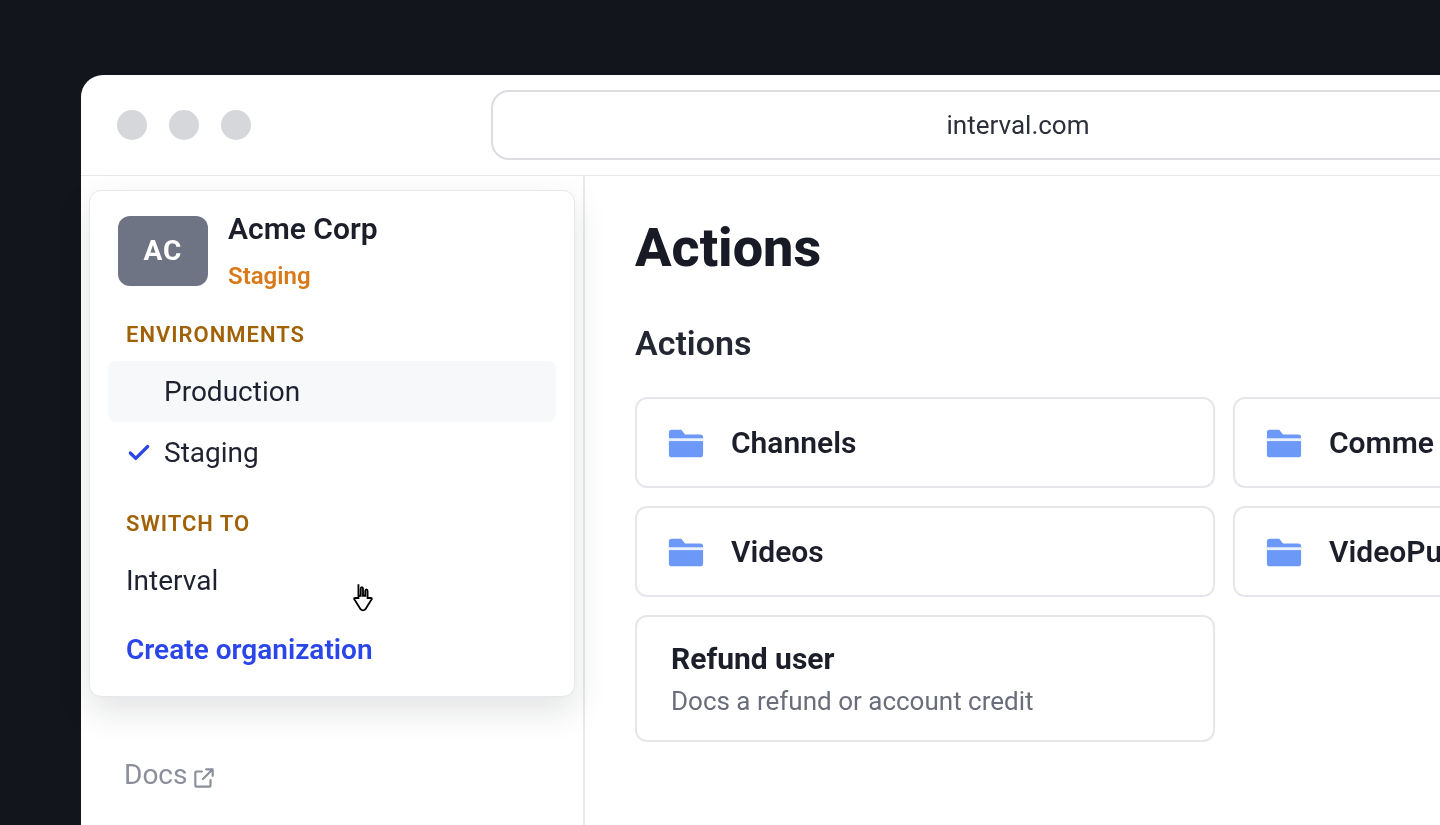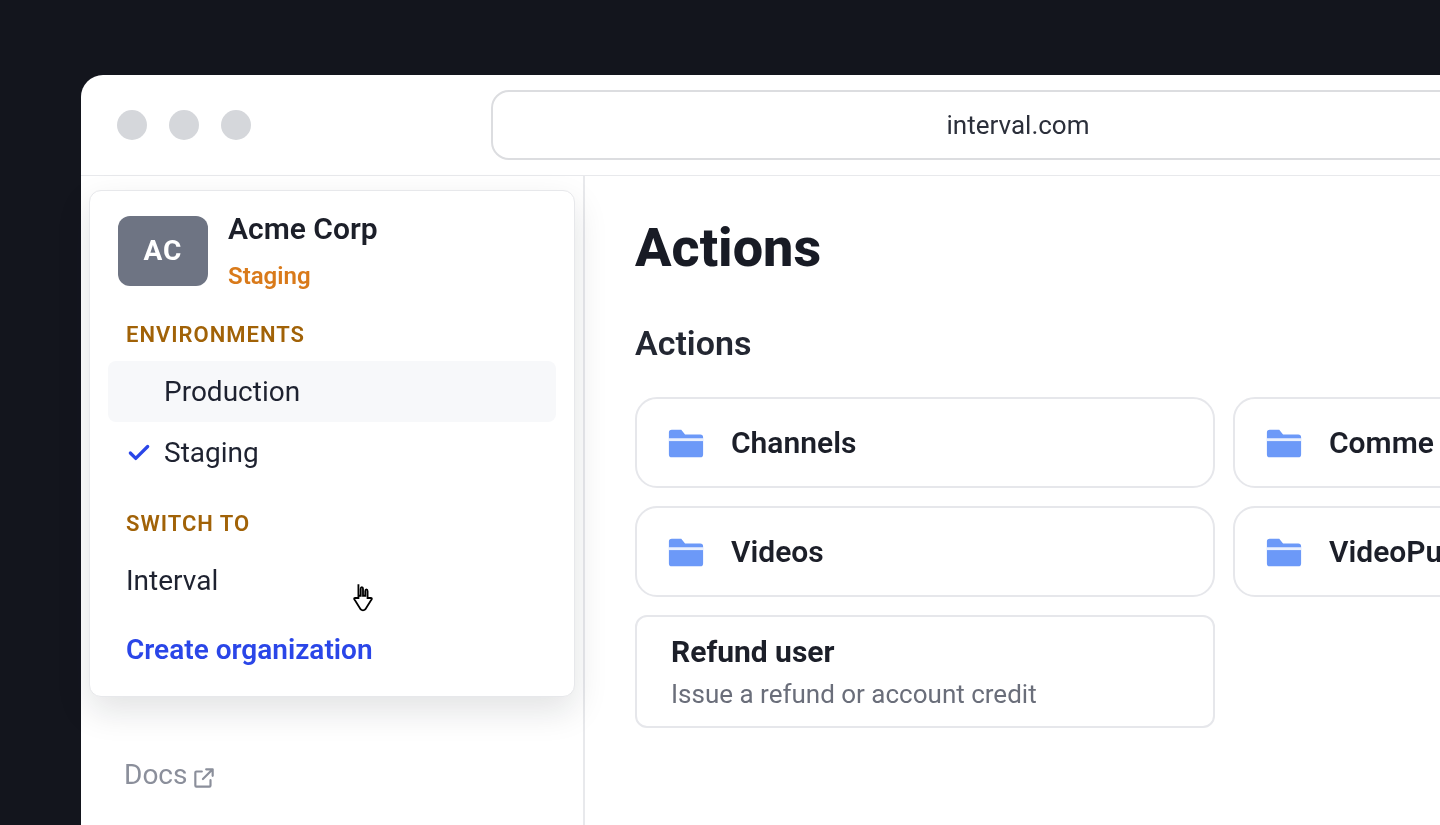--- a/index.html
+++ b/index.html
@@ -162,33 +162,33 @@
     color: #232732;
     margin-bottom: 34px;
   }
   .card-grid {
     display: grid;
     grid-template-columns: 580px 580px;
     gap: 18px 18px;
   }
   .card {
     border: 2px solid #e6e7eb;
-    border-radius: 22px;
+    border-radius: 12px;
     padding: 26px 30px;
     display: flex;
     align-items: center;
     gap: 26px;
     cursor: pointer;
   }
   .folder-icon { width: 38px; height: 34px; }
   .card-label { font-size: 30px; font-weight: 600; color: #1c1f29; }
   .action-card {
     border: 2px solid #e6e7eb;
     border-radius: 12px;
-    padding: 17px 34px;
+    padding: 24px 34px;
     margin-top: 18px;
     width: 580px;
     cursor: pointer;
   }
   .action-title { font-size: 30px; font-weight: 700; color: #1c1f29; margin-bottom: 10px; }
   .action-desc { font-size: 26px; color: #6a6e7a; }
 </style>
 </head>
 <body>
 
@@ -285,17 +285,17 @@
           <svg class="folder-icon" viewBox="0 0 40 34">
             <path d="M2 6 C2 4 3 3 5 3 L15 3 L19 8 L35 8 C37 8 38 9 38 11 L38 29 C38 31 37 32 35 32 L5 32 C3 32 2 31 2 29 Z" fill="#6c99f8"></path>
             <rect x="2" y="12" width="36" height="3" fill="#fff" opacity="0.85"></rect>
           </svg>
           <span class="card-label">VideoPu</span>
         </div>
       </div>
 
       <div class="action-card">
         <div class="action-title">Refund user</div>
-        <div class="action-desc">Issue a refund or account credit</div>
+        <div class="action-desc">Docs a refund or account credit</div>
       </div>
     </div>
   </div>
 </div>
 
 </body></html>

